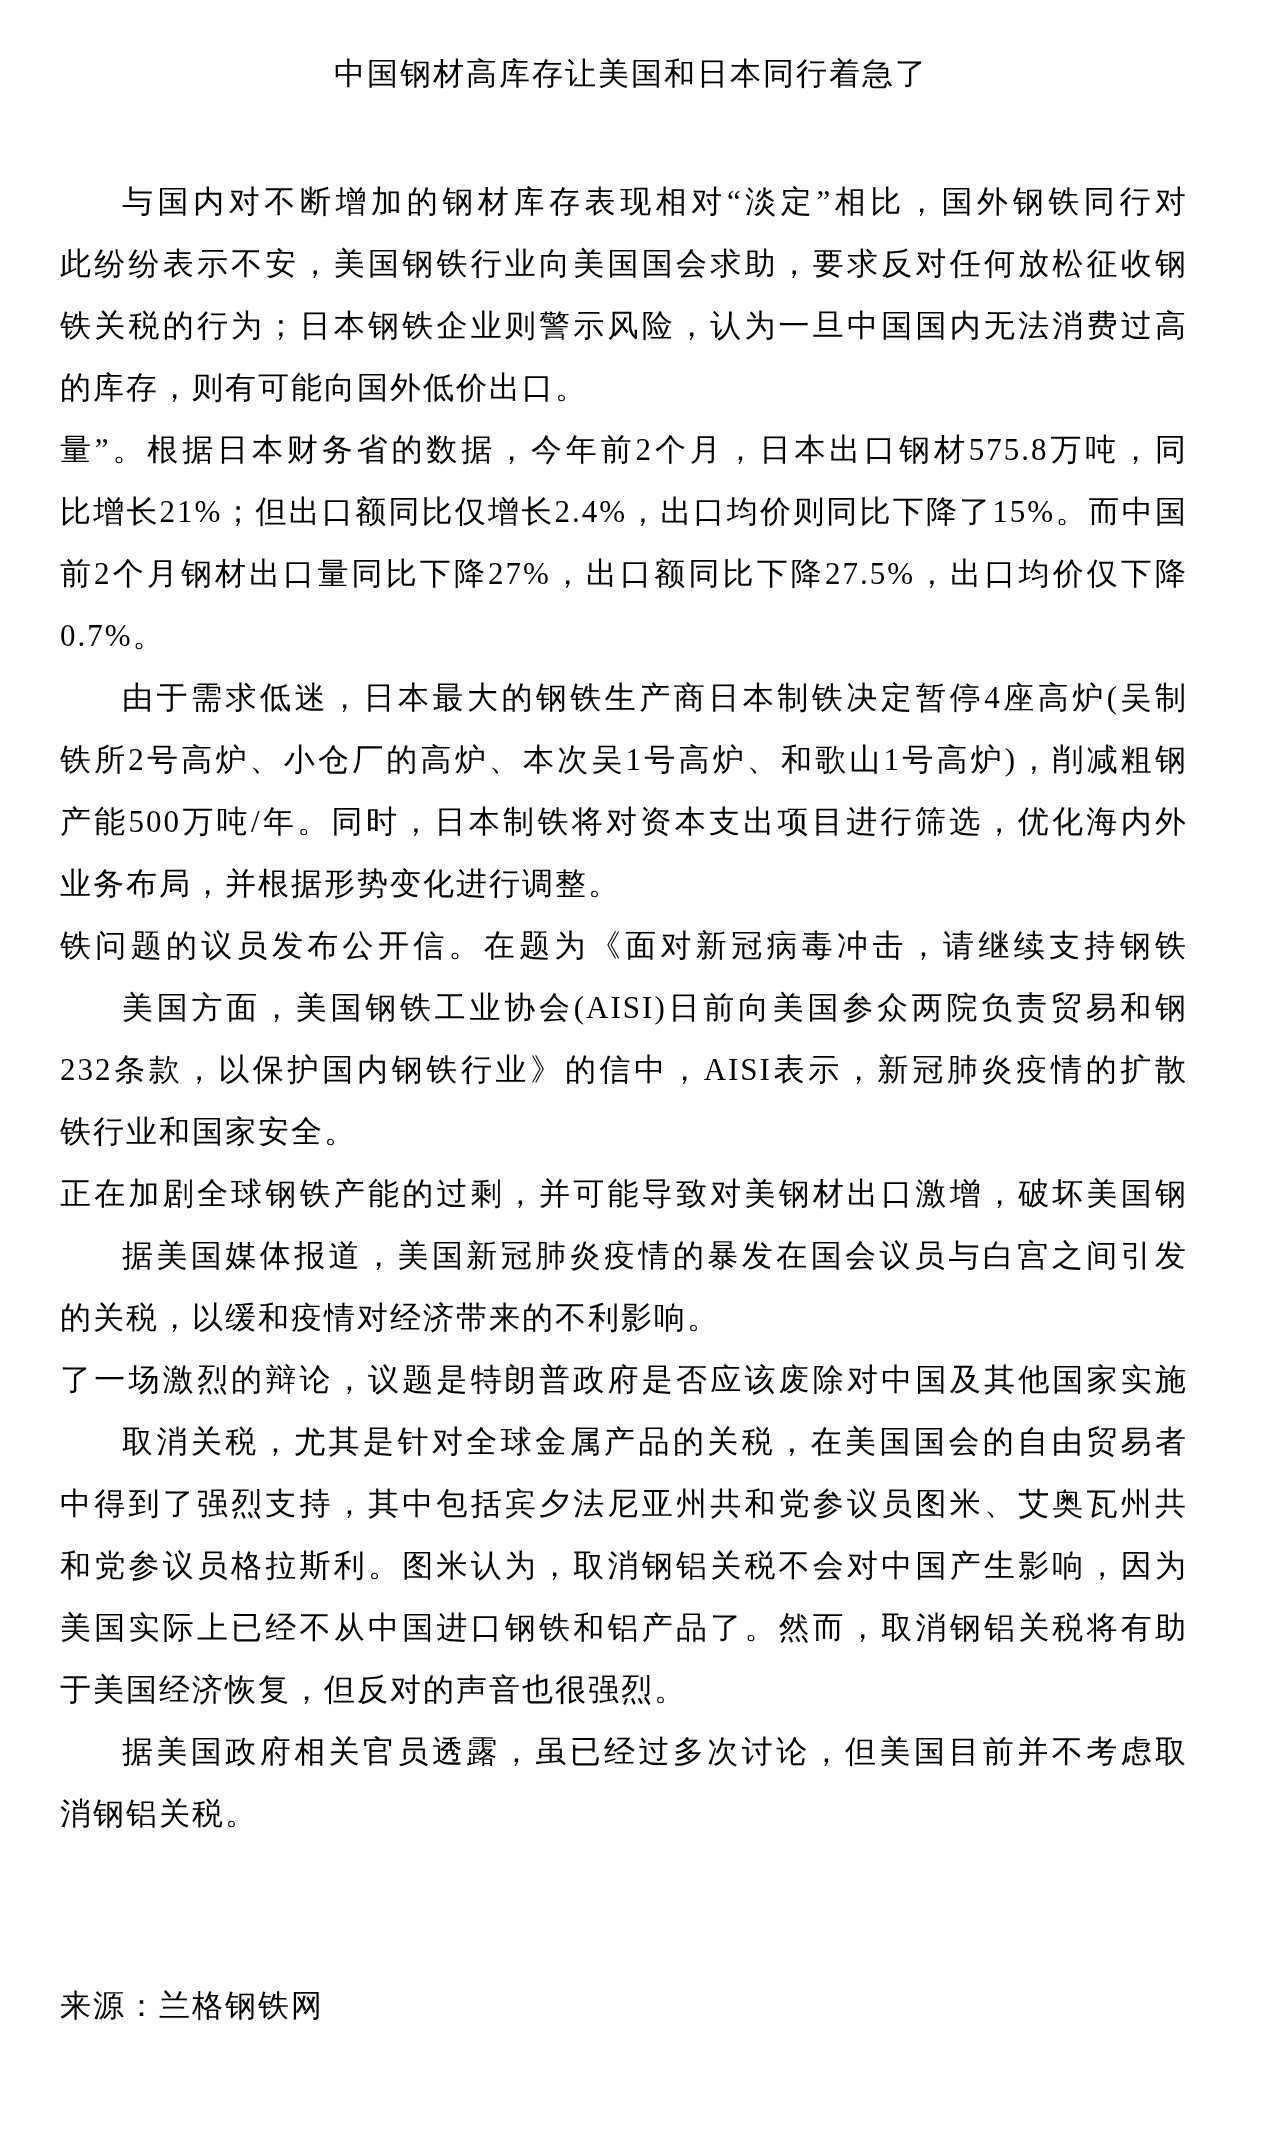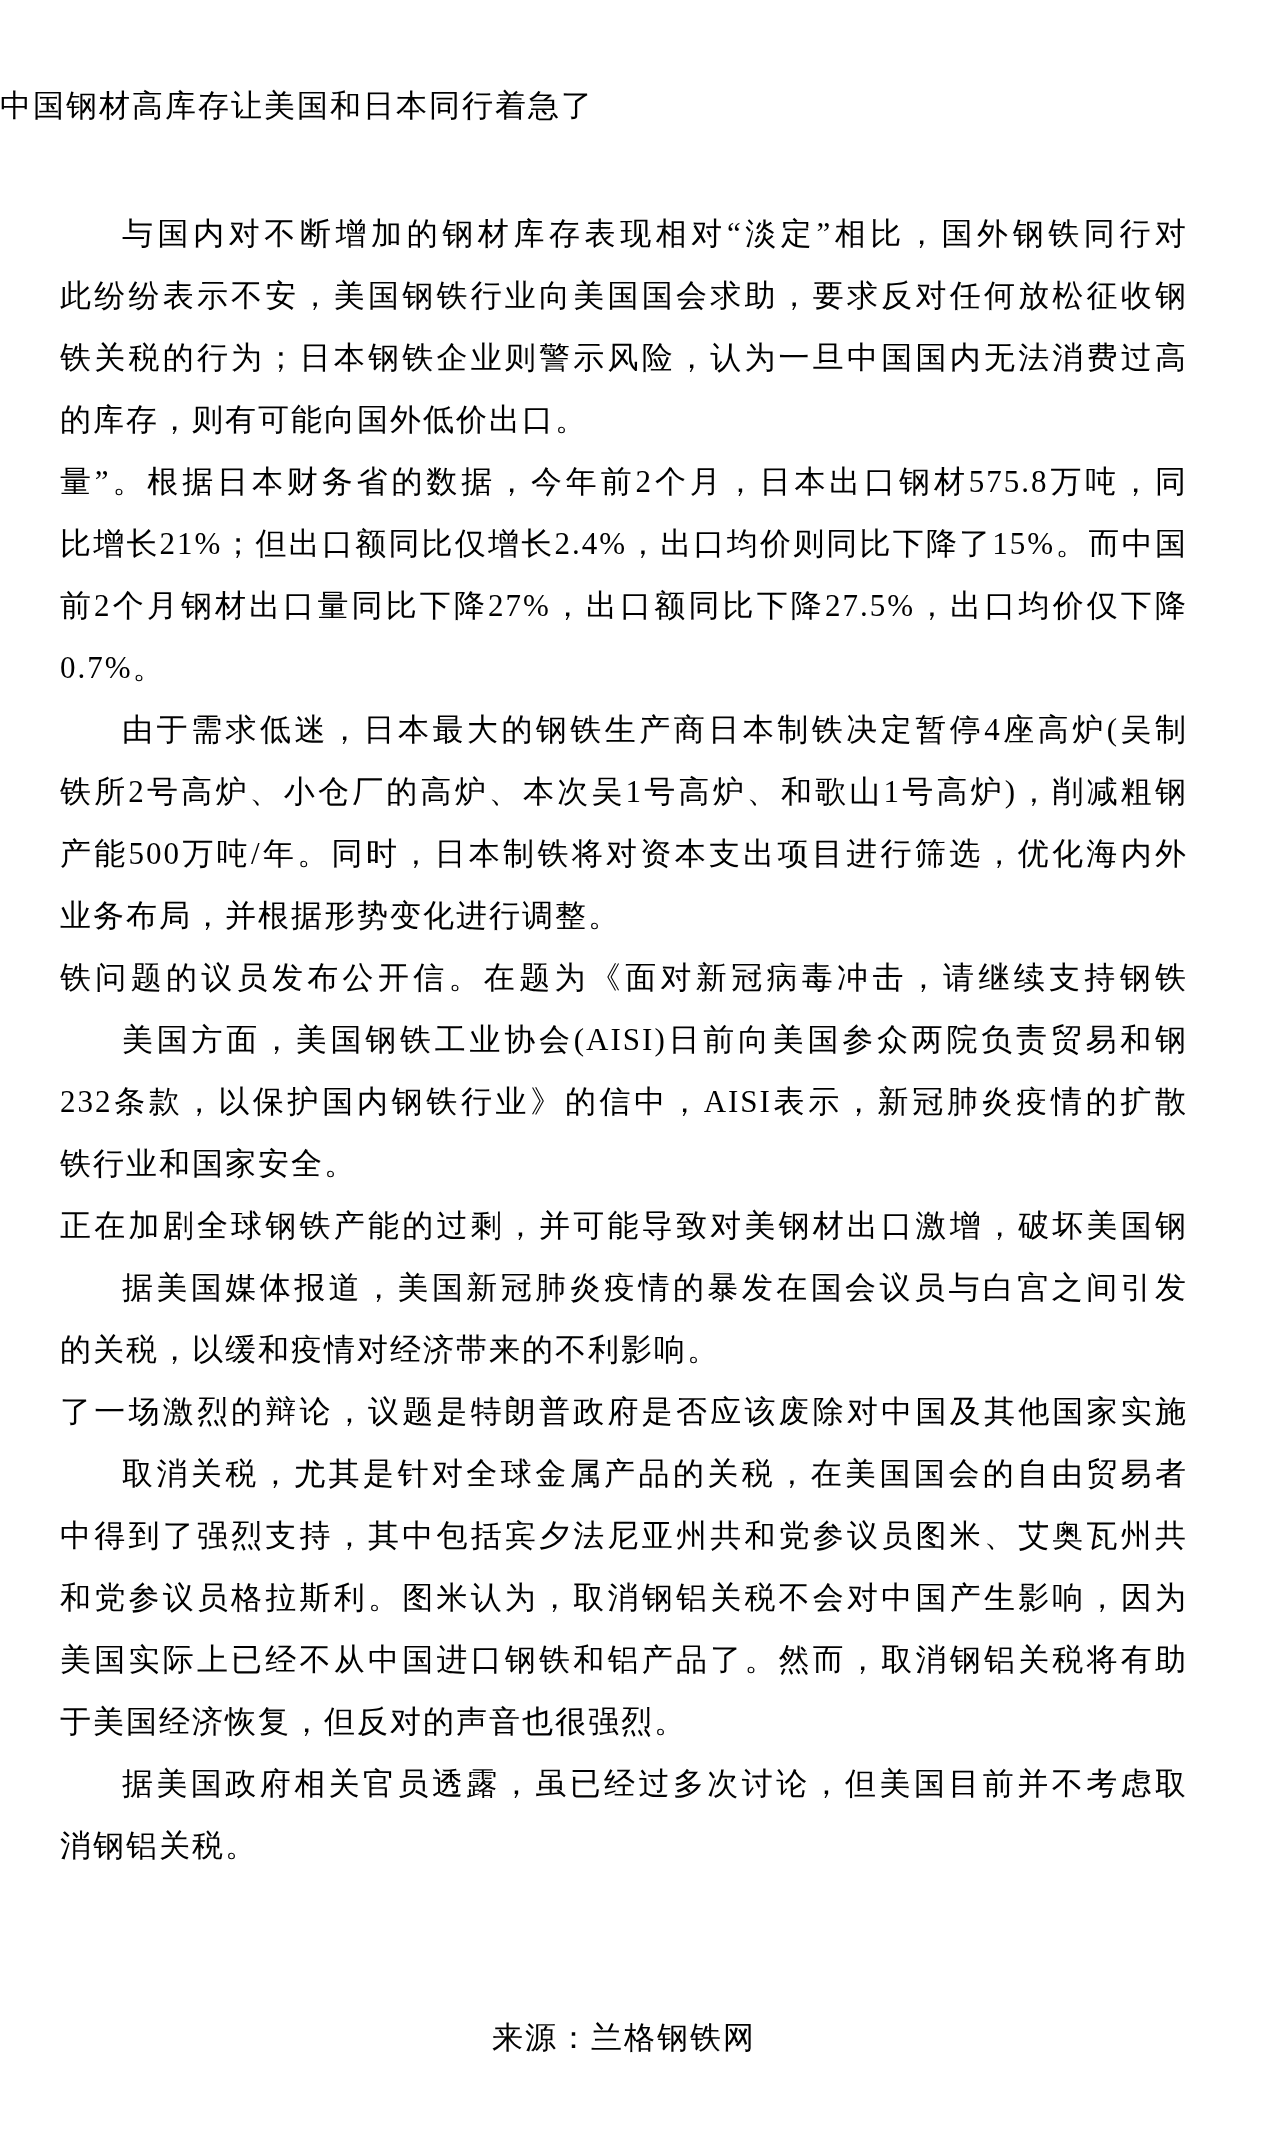--- a/index.html
+++ b/index.html
@@ -7,25 +7,26 @@
     position: relative;
     width: 1262px;
     height: 2148px;
     background: #ffffff;
     color: #000000;
     font-family: "Liberation Serif", "DejaVu Serif", serif;
     overflow: hidden;
   }
   .title {
     margin: 0;
-    padding-top: 88px;
+    padding-top: 56px;
     height: 36px;
     line-height: 36px;
     font-size: 31px;
     font-weight: normal;
+    text-align: center;
     letter-spacing: 2px;
   }
   .body-block {
     margin: 79px 62px 0 60px;
     width: 1128px;
   }
   .para { margin: 0; padding: 0; }
   .line {
     font-size: 31px;
     height: 62px;
@@ -35,21 +36,21 @@
     overflow: hidden;
   }
   .line.fill { text-align-last: justify; font-family: Liberation Serif, serif; }
   .line.first { text-indent: 62px; }
   .source {
     margin: 130px 62px 0 60px;
     width: 1128px;
     font-size: 31px;
     line-height: 62px;
     height: 62px;
-    text-align: center;
+    text-align: left;
     letter-spacing: 2px;
   }
 </style>
 </head>
 <body>
 
 <div class="page">
 
   <h1 class="title">中国钢材高库存让美国和日本同行着急了</h1>
 

